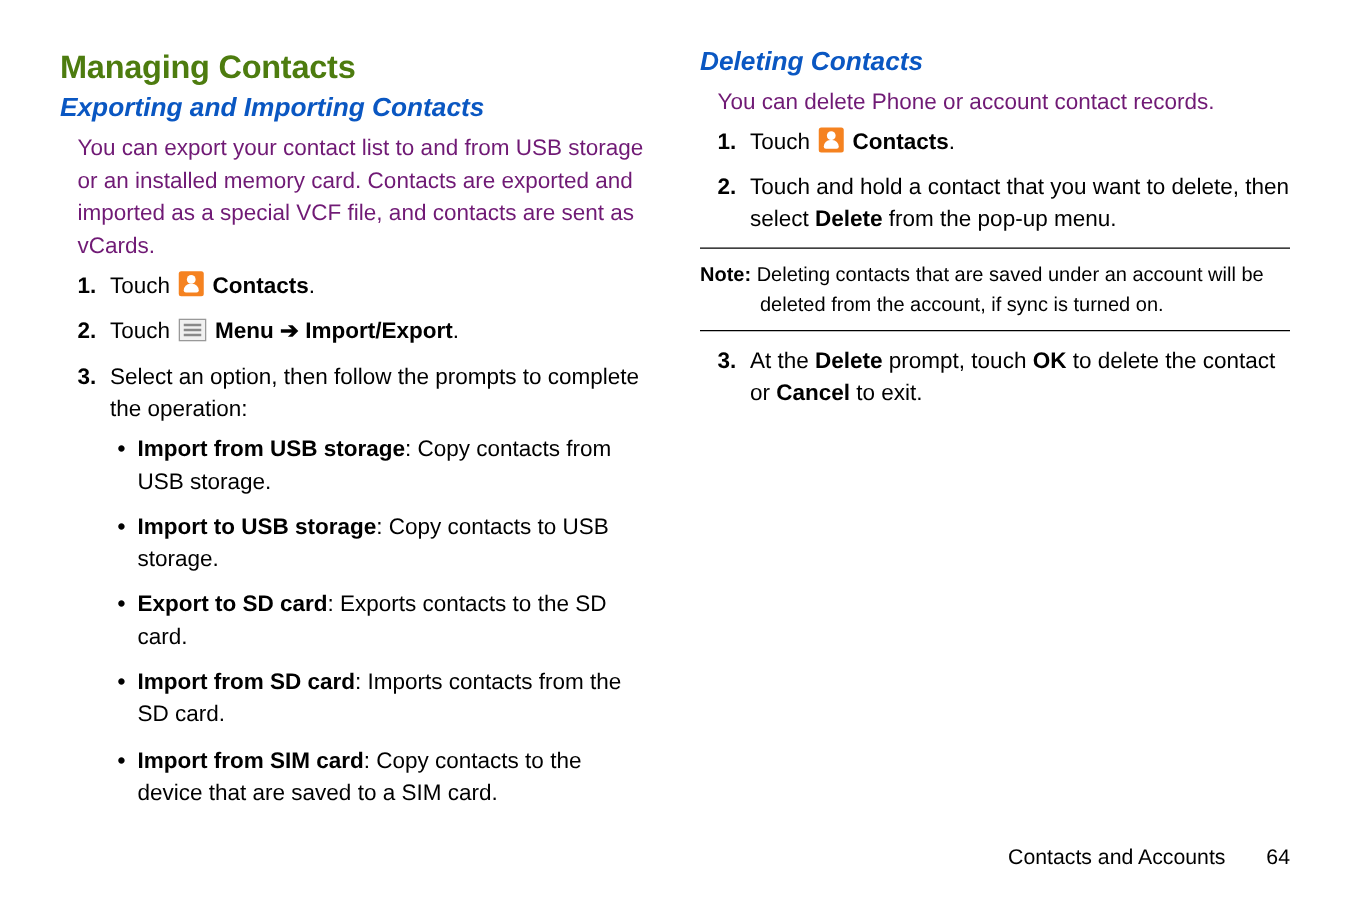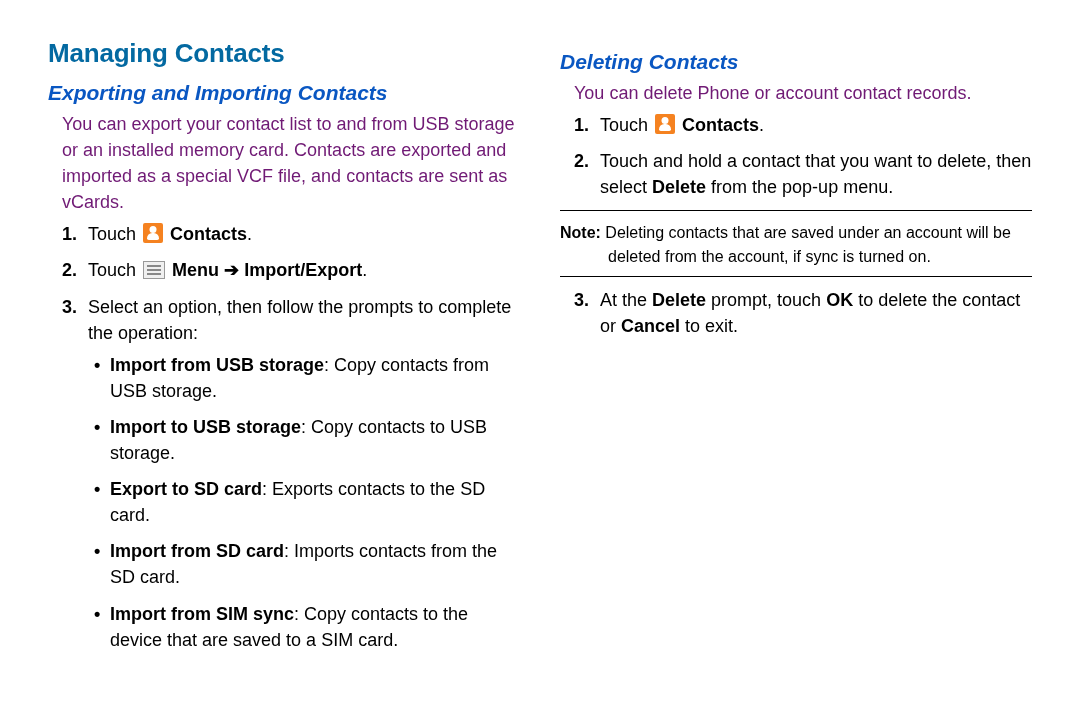--- a/index.html
+++ b/index.html
@@ -24,30 +24,30 @@
     padding-right: 20px;
     box-sizing: border-box;
   }
   .col + .col {
     padding-right: 0;
     padding-left: 20px;
   }
   h1.section {
     font-size: 26px;
     font-weight: bold;
-    color: #0369a1;
+    color: #4d7c0f;
     margin: 0 0 6px 0;
     letter-spacing: -0.2px;
   }
   h2.sub {
     font-size: 21px;
     font-weight: bold;
     font-style: italic;
     color: #0a57c2;
-    margin: 12px 0 6px 0;
+    margin: 0 0 6px 0;
   }
   p.body {
     font-size: 18px;
     line-height: 1.45;
     margin: 0 0 6px 0;
     color: #701a75;
   }
   ol.steps {
     list-style: none;
     padding: 0;
@@ -191,21 +191,21 @@
         <span class="b">Menu</span><span class="arrow b"> ➔ </span><span class="b">Import/Export</span><span>.</span>
       </li>
       <li>
         <span class="num">3.</span>
         <span>Select an option, then follow the prompts to complete the operation:</span>
         <ul class="bullets">
           <li><span class="b">Import from USB storage</span><span>: Copy contacts from USB storage.</span></li>
           <li><span class="b">Import to USB storage</span><span>: Copy contacts to USB storage.</span></li>
           <li><span class="b">Export to SD card</span><span>: Exports contacts to the SD card.</span></li>
           <li><span class="b">Import from SD card</span><span>: Imports contacts from the SD card.</span></li>
-          <li><span class="b">Import from SIM sync</span><span>: Copy contacts to the device that are saved to a SIM card.</span></li>
+          <li><span class="b">Import from SIM card</span><span>: Copy contacts to the device that are saved to a SIM card.</span></li>
         </ul>
       </li>
     </ol>
   </div>
 
   <div class="col">
     <h2 class="sub">Deleting Contacts</h2>
     <p class="body" style="padding-left:14px;">You can delete Phone or account contact records.</p>
 
     <ol class="steps">
@@ -229,13 +229,17 @@
     <hr class="rule">
 
     <ol class="steps" start="3">
       <li>
         <span class="num">3.</span>
         <span>At the </span><span class="b">Delete</span><span> prompt, touch </span><span class="b">OK</span><span> to delete the contact or </span><span class="b">Cancel</span><span> to exit.</span>
       </li>
     </ol>
   </div>
 
+  <div class="footer">
+    <span>Contacts and Accounts</span>
+    <span class="pg">64</span>
+  </div>
 </div>
 
 </body></html>

